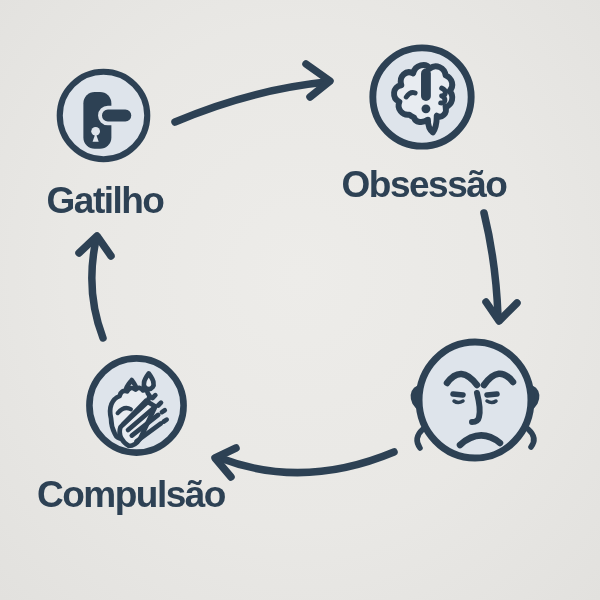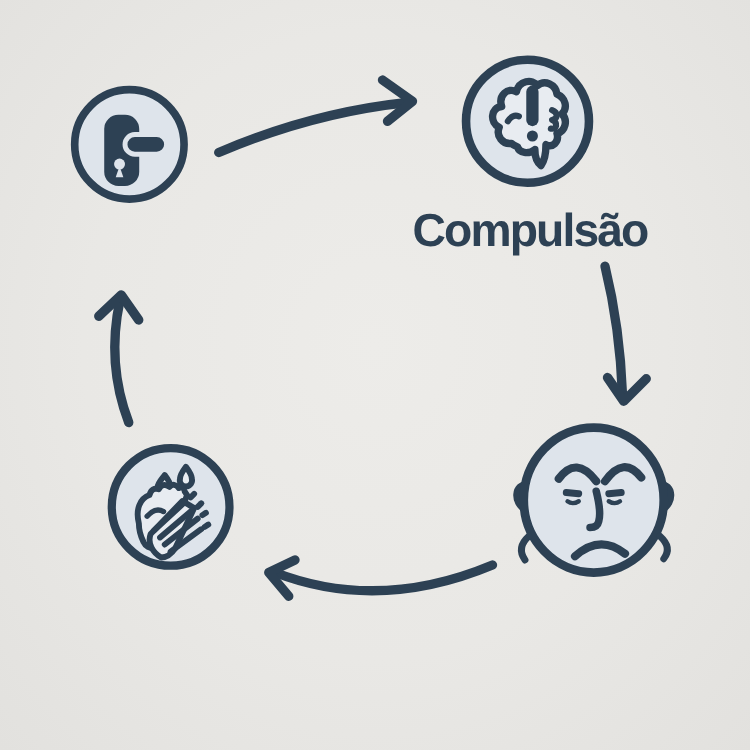--- a/index.html
+++ b/index.html
@@ -60,20 +60,21 @@
 
   <div class="abs" style="left:51px;top:63px;width:105px;height:105px">
     <svg width="105" height="105" viewBox="0 0 120 120">
       <circle class="sf-node" stroke-width="7" cx="60" cy="60" r="50"></circle>
       <rect class="f-ink" x="37" y="33" width="32" height="65" rx="13"></rect>
       <rect x="56" y="51" width="38" height="18" rx="9" fill="var(--ink)" stroke="var(--node)" stroke-width="4.5"></rect>
       <circle class="f-node" cx="51" cy="78" r="5"></circle>
       <path class="f-node" d="M51,80 L47.5,90 L54.5,90 Z"></path>
     </svg>
   </div>
+  <div class="label" style="left:105px;top:182px">Gatilho</div>
 
   <div class="abs" style="left:363px;top:38px;width:118px;height:118px">
     <svg width="118" height="118" viewBox="0 0 120 120">
       <circle class="sf-node" stroke-width="7" cx="60" cy="60" r="50"></circle>
       <path class="sf-inner" stroke-width="6" d="M47,78
         C40,79 34,72 37,65
         C29,61 30,49 39,48
         C36,39 44,32 51,36
         C53,27 64,25 68,31
         C74,26 83,30 84,38
@@ -83,21 +84,21 @@
         C75,86 74,92 71,96
         C67,93 66,87 66,83
         C61,87 53,86 52,81
         C50,80 48,79 47,78 Z"></path>
       <path class="s" stroke-width="5" d="M44,60 Q48,54 53,56"></path>
       <path class="s" stroke-width="5" d="M80,51 C85,53 85,58 80,59 C85,61 84,67 79,66"></path>
       <path class="s" stroke-width="10" d="M64,36 L64,59"></path>
       <circle class="f-ink" cx="64" cy="72" r="4.5"></circle>
     </svg>
   </div>
-  <div class="label" style="left:424px;top:166px">Compulsão</div>
+  <div class="label" style="left:424px;top:166px">Obsessão</div>
 
   <div class="abs" style="left:408px;top:338px;width:134px;height:124px">
     <svg width="134" height="124" viewBox="0 0 134 124">
       <path class="sf-node" stroke-width="6" d="M14,50 C4,49 2,64 13,70"></path>
       <path class="sf-node" stroke-width="6" d="M120,50 C130,49 132,64 121,70"></path>
       <ellipse class="sf-node" stroke-width="7" cx="67" cy="62" rx="56" ry="58"></ellipse>
       <path class="s" stroke-width="6.5" d="M39,45 Q53,26 69,47"></path>
       <path class="s" stroke-width="6.5" d="M76,47 Q91,26 105,44"></path>
       <path class="s" stroke-width="5.5" d="M45,56 L55,57"></path>
       <path class="s" stroke-width="3.5" d="M46,63 Q50,66 55,63"></path>
@@ -133,14 +134,15 @@
       <path class="s" stroke-width="5" d="M46,80 L72,56"></path>
       <path class="s" stroke-width="5" d="M77,52 L80,49"></path>
       <path class="s" stroke-width="5" d="M51,86 L78,63"></path>
       <path class="s" stroke-width="5" d="M83,60 L86,57"></path>
       <path class="s" stroke-width="5" d="M55,92 L83,70"></path>
       <path class="s" stroke-width="5" d="M87,67 L90,65"></path>
       <path class="s" stroke-width="5" d="M60,98 L86,79"></path>
       <path class="s" stroke-width="5" d="M89,77 L92,75"></path>
     </svg>
   </div>
+  <div class="label" style="left:131px;top:476px">Compulsão</div>
 
 </div>
 
 </body></html>

